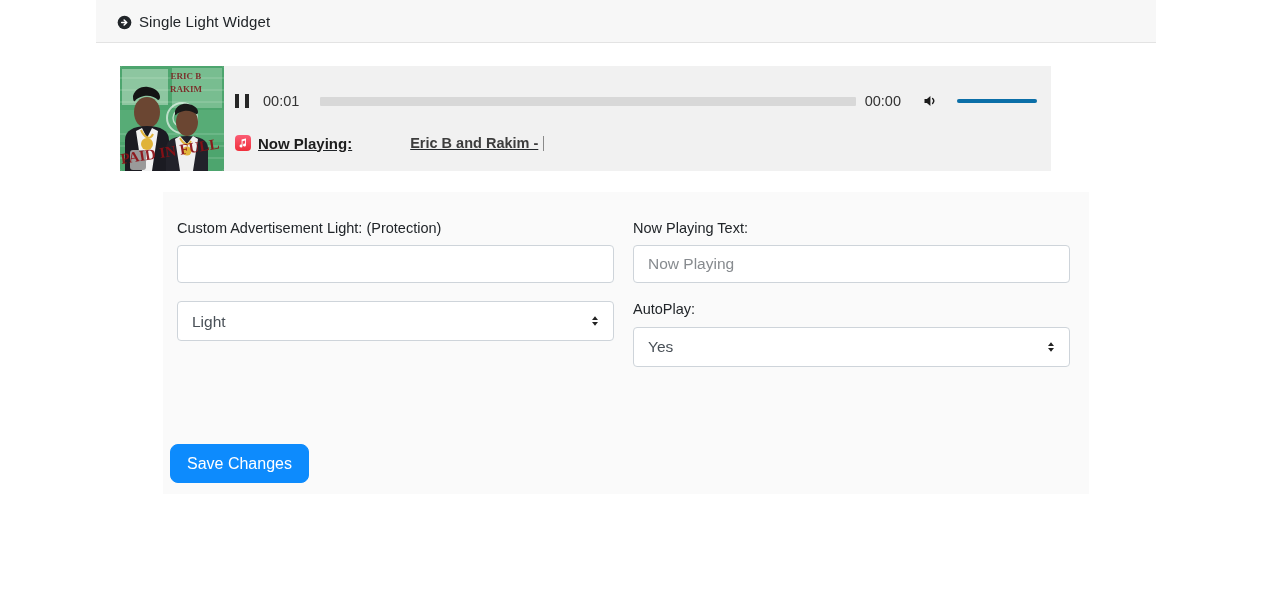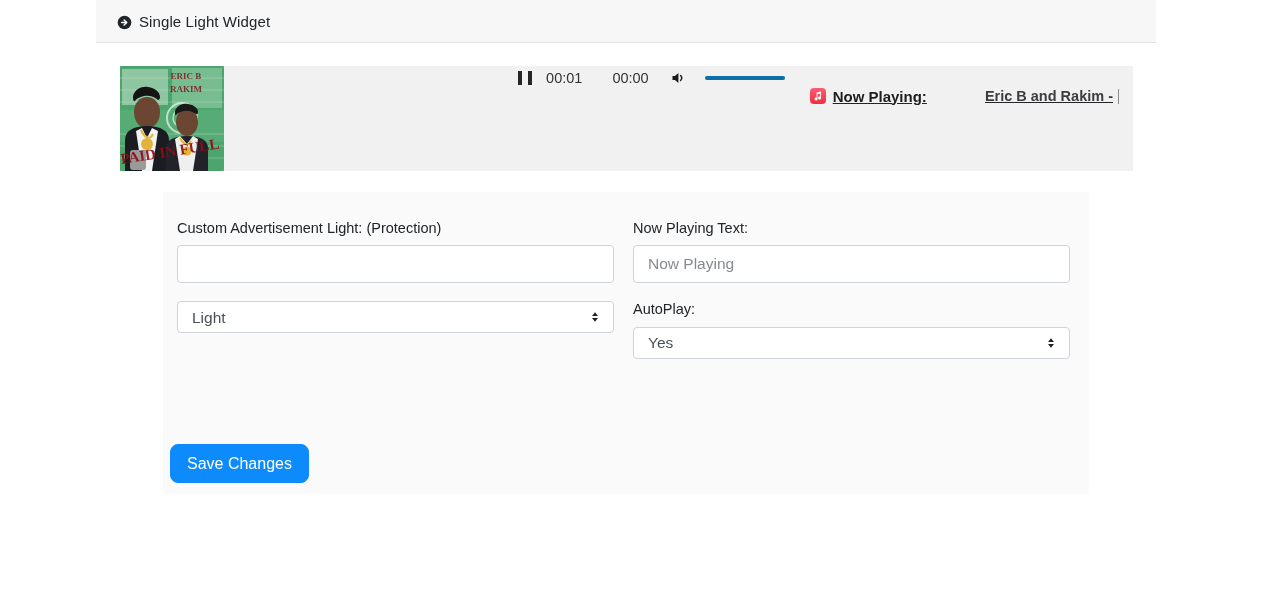--- a/index.html
+++ b/index.html
@@ -48,43 +48,43 @@
     color: #212529;
     line-height: 1;
     letter-spacing: 0.1px;
   }
 
   
   .player-wrap {
     position: absolute;
     left: 120px;
     top: 66px;
-    width: 1013px;
+    width: 931px;
     height: 105px;
     display: flex;
     align-items: stretch;
   }
   .album-art {
     width: 104px;
     height: 105px;
     flex: 0 0 104px;
     position: relative;
     overflow: hidden;
     background: #2f7a46;
   }
   .album-art svg { display: block; width: 104px; height: 105px; }
 
   .player-body {
     flex: 1 1 auto;
     background: #f1f1f1;
     position: relative;
     display: flex;
-    flex-direction: row;
+    flex-direction: column;
     justify-content: flex-end;
-    padding-bottom: 8px;
+    padding-bottom: 18px;
   }
 
   .player-controls {
     display: flex;
     align-items: center;
     height: 24px;
     padding: 0 14px 0 11px;
     box-sizing: border-box;
   }
   .pause-icon {
@@ -238,21 +238,21 @@
     color: #495057;
     font-family: "Liberation Sans", sans-serif;
     outline: none;
   }
   .form-control::placeholder { color: #878b8f; opacity: 1; }
 
   .select-wrap { position: relative; width: 437px; }
   .form-select {
     display: block;
     width: 437px;
-    height: 32px;
+    height: 40px;
     box-sizing: border-box;
     border: 1px solid #ced4da;
     border-radius: 4px;
     background: #ffffff;
     padding: 6px 34px 6px 14px;
     font-size: 15.5px;
     color: #495057;
     font-family: "Liberation Sans", sans-serif;
     appearance: none;
     -webkit-appearance: none;

